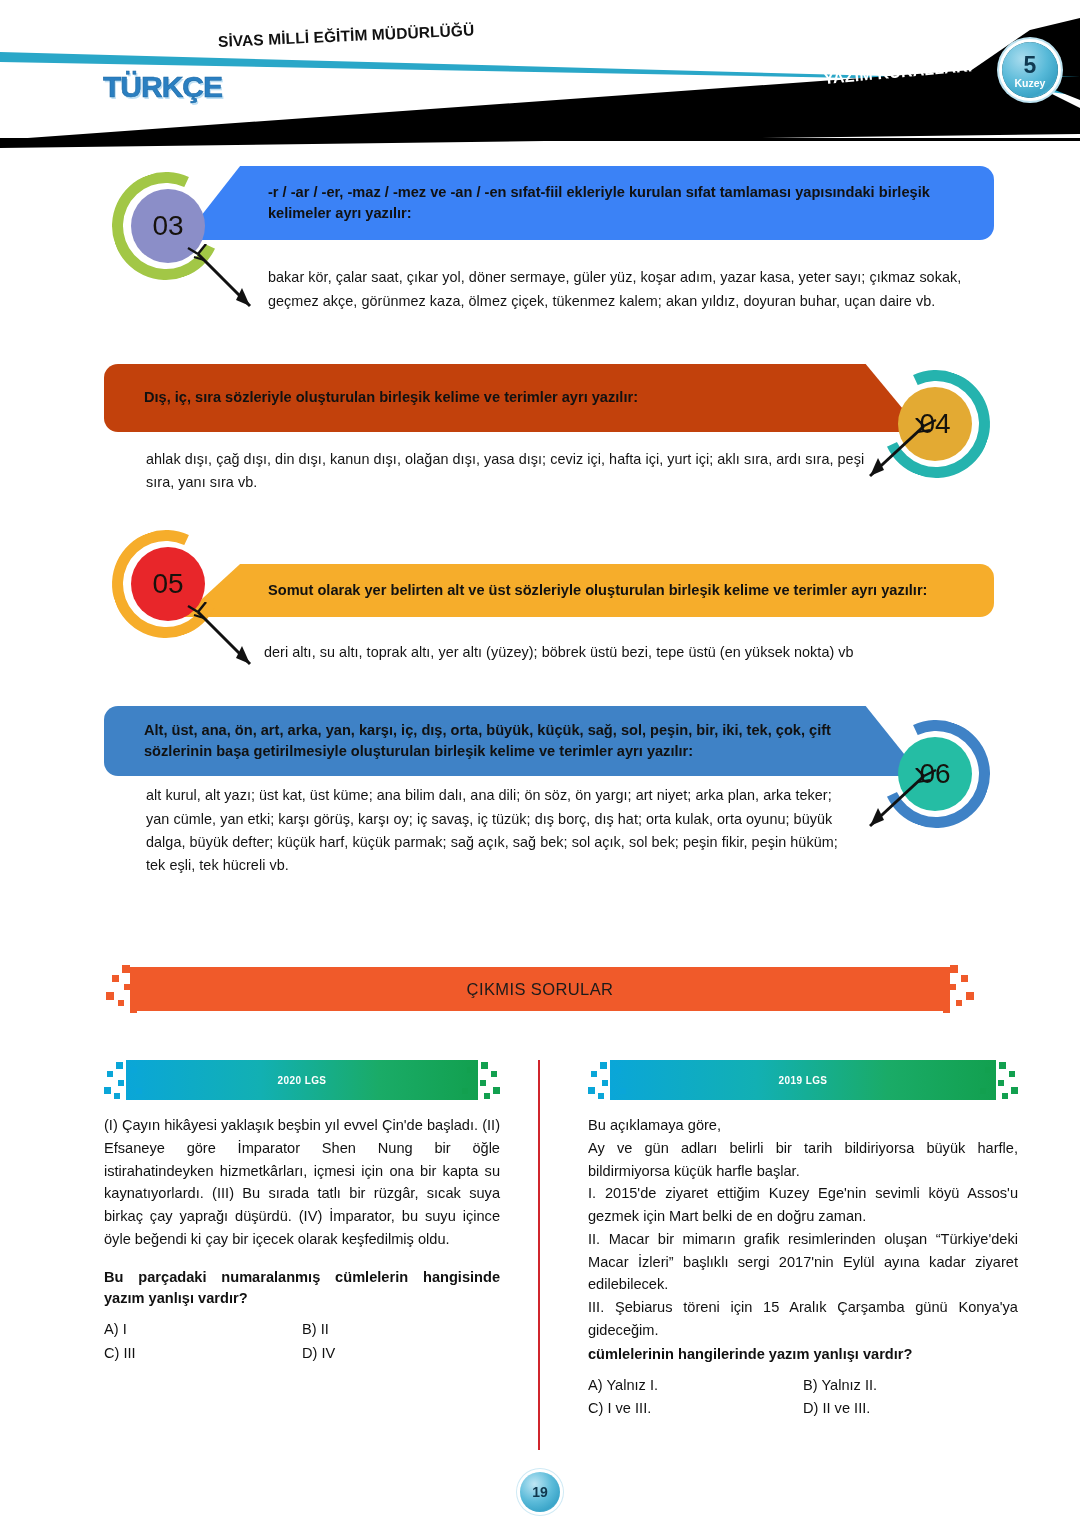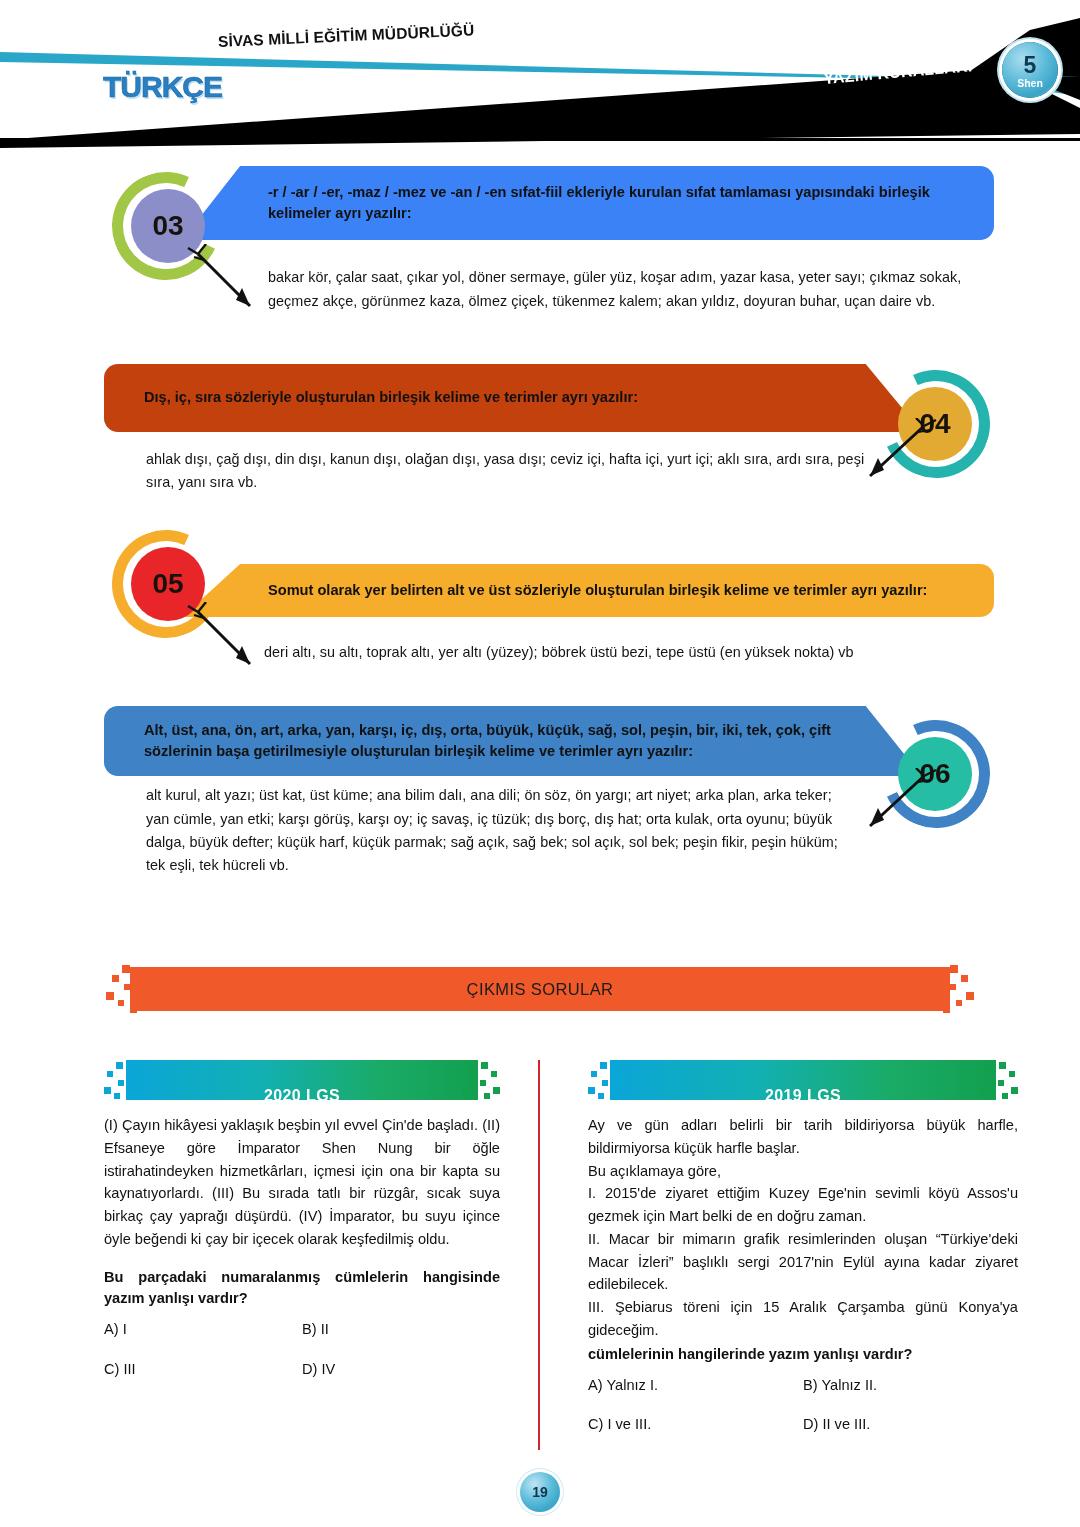--- a/index.html
+++ b/index.html
@@ -133,21 +133,21 @@
     width: 64px; height: 100%;
     background: inherit;
     clip-path: polygon(0 0, 12% 0, 100% 100%, 0 100%);
   }
 
   .badge-circle {
     position: absolute;
     width: 74px; height: 74px;
     border-radius: 50%;
     display: flex; align-items: center; justify-content: center;
-    font-size: 28px; font-weight: 700; color: #16120c;
+    font-size: 28px; font-weight: 400; color: #16120c;
     z-index: 4;
   }
   .badge-arc {
     position: absolute;
     width: 108px; height: 108px;
     border-radius: 50%;
     border: 11px solid transparent;
     z-index: 2;
   }
 
@@ -196,23 +196,23 @@
     margin-bottom: 14px;
   }
   .lgs-strip {
     position: absolute;
     left: 22px; top: 0;
     right: 22px; height: 40px;
     background: linear-gradient(90deg, #0aa6d8 0%, #12b0b3 38%, #1aab67 72%, #12a04f 100%);
   }
   .lgs-label {
     position: absolute;
-    left: 0; top: 16px; width: 100%; height: 40px;
+    left: 0; top: 0; width: 100%; height: 40px;
     display: flex; align-items: center; justify-content: center;
-    font-size: 16px; font-weight: 700; color: #ffffff;
+    font-size: 10px; font-weight: 700; color: #ffffff;
     letter-spacing: 0.4px;
     z-index: 3;
   }
   .pxg { position: absolute; }
 
   .q-text {
     font-size: 14.6px;
     line-height: 1.56;
     color: #111111;
     text-align: justify;
@@ -224,21 +224,21 @@
     line-height: 1.5;
     color: #111111;
     text-align: justify;
     margin-top: 16px;
   }
   .q-prompt.tight { margin-top: 2px; }
   .q-opts {
     margin-top: 9px;
     display: grid;
     grid-template-columns: 1fr 1fr;
-    row-gap: 19px;
+    row-gap: 3px;
     font-size: 14.6px;
     color: #111111;
     line-height: 1.42;
   }
   .q-opts.wide { grid-template-columns: 1.0fr 1.0fr; }
   .col-divider {
     position: absolute;
     left: 538px; top: 1060px;
     width: 2px; height: 390px;
     background: #d0252c;
@@ -269,21 +269,21 @@
       <polygon points="0,140 1000,68 1080,108 1080,134 0,148" fill="#000000"></polygon>
       <polygon points="960,80 1010,72 1080,100 1080,76" fill="#000000"></polygon>
       <rect x="0" y="138" width="1080" height="3" fill="#000000"></rect>
     </svg>
     <div class="hdr-org">SİVAS MİLLİ EĞİTİM MÜDÜRLÜĞÜ</div>
     <div class="logo">TÜRKÇE</div>
     <div class="hdr-subject">TÜRKÇE</div>
     <div class="hdr-topic">YAZIM KURALLARI</div>
     <div class="hdr-badge">
       <span class="bnum">5</span>
-      <span class="blabel">Shen</span>
+      <span class="blabel">Kuzey</span>
     </div>
   </div>
 
   <div class="rule" style="left:104px; top:166px; width:890px;">
     <div class="badge-arc" style="left:8px; top:6px; border-color:#a2c746 transparent #a2c746 #a2c746; transform:rotate(-20deg);"></div>
     <div class="badge-circle" style="left:27px; top:23px; background:#8b8ec8;">
       <span>03</span>
     </div>
     <div class="rule-bar bar-left-badge" style="background:#3b82f6;">
       <span>-r / -ar / -er, -maz / -mez ve -an / -en sıfat-fiil ekleriyle kurulan sıfat tamlaması yapısındaki birleşik kelimeler ayrı yazılır:</span>
@@ -422,22 +422,22 @@
       <span class="pxg" style="left:32px;top:28px;width:6px;height:6px;background:#0aa6d8;"></span>
       <span class="pxg" style="right:12px;top:2px;width:7px;height:7px;background:#12a04f;"></span>
       <span class="pxg" style="right:3px;top:11px;width:6px;height:6px;background:#12a04f;"></span>
       <span class="pxg" style="right:14px;top:20px;width:6px;height:6px;background:#12a04f;"></span>
       <span class="pxg" style="right:0px;top:27px;width:7px;height:7px;background:#12a04f;"></span>
       <span class="pxg" style="right:10px;top:33px;width:6px;height:6px;background:#12a04f;"></span>
       <span class="pxg" style="right:27px;top:7px;width:6px;height:6px;background:#12a04f;"></span>
       <span class="pxg" style="right:32px;top:28px;width:6px;height:6px;background:#12a04f;"></span>
       <div class="lgs-label">2019 LGS</div>
     </div>
+    <div class="q-text" style="text-align:left;">Bu açıklamaya göre,</div>
     <div class="q-text">Ay ve gün adları belirli bir tarih bildiriyorsa büyük harfle, bildirmiyorsa küçük harfle başlar.</div>
-    <div class="q-text" style="text-align:left;">Bu açıklamaya göre,</div>
     <div class="q-text">I. 2015'de ziyaret ettiğim Kuzey Ege'nin sevimli köyü Assos'u gezmek için Mart belki de en doğru zaman.</div>
     <div class="q-text">II. Macar bir mimarın grafik resimlerinden oluşan “Türkiye'deki Macar İzleri” başlıklı sergi 2017'nin Eylül ayına kadar ziyaret edilebilecek.</div>
     <div class="q-text">III. Şebiarus töreni için 15 Aralık Çarşamba günü Konya'ya gideceğim.</div>
     <div class="q-prompt tight">cümlelerinin hangilerinde yazım yanlışı vardır?</div>
     <div class="q-opts wide">
       <span>A) Yalnız I.</span>
       <span>B) Yalnız II.</span>
       <span>C) I ve III.</span>
       <span>D) II ve III.</span>
     </div>

